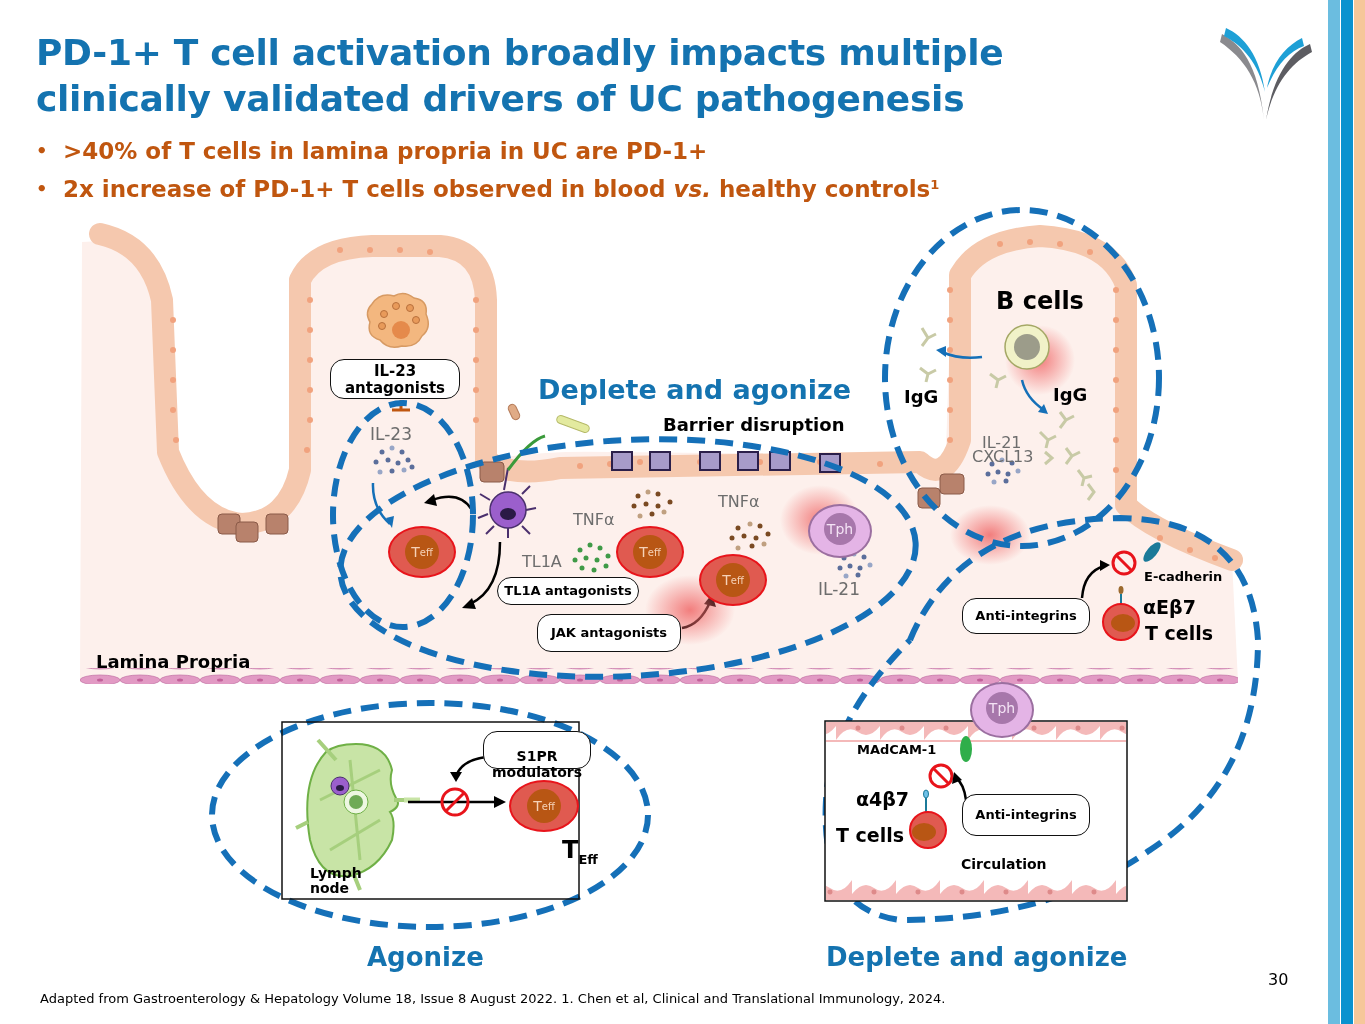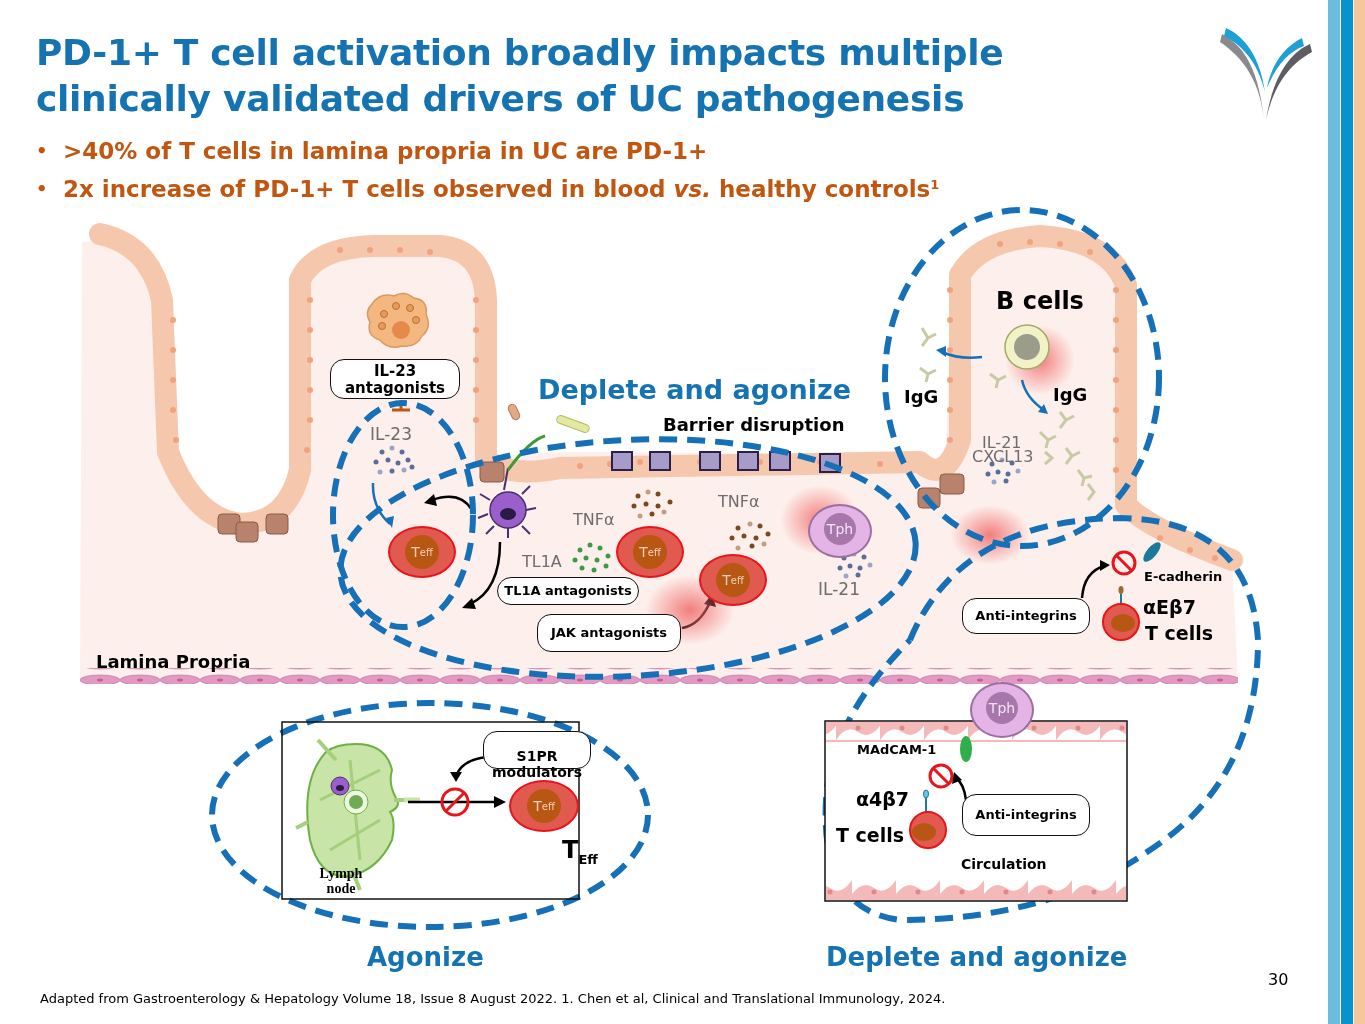--- a/index.html
+++ b/index.html
@@ -420,21 +420,21 @@
   </div>
 
   <div class="abs lbl" style="left:996px;top:87px;font-size:24px;">B cells</div>
   <div class="abs lbl" style="left:904px;top:186px;font-size:18px;">IgG</div>
   <div class="abs lbl" style="left:1053px;top:184px;font-size:18px;">IgG</div>
 
   <div class="abs lbl" style="left:1144px;top:369px;font-size:13px;">E-cadherin</div>
   <div class="abs lbl" style="left:1143px;top:396px;font-size:19px;">αEβ7</div>
   <div class="abs lbl" style="left:1145px;top:422px;font-size:19px;">T cells</div>
 
-  <div class="abs lbl" style="left:310px;top:666px;font-size:14px;line-height:15px;text-align:center;width:62px;font-family:Liberation Serif, serif;">
+  <div class="abs lbl" style="left:310px;top:666px;font-size:14px;line-height:15px;width:62px;">
     <div>Lymph</div>
     <div>node</div>
   </div>
   <div class="abs lbl" style="left:514px;top:636px;font-size:24px;margin-left:48px;"><span>T</span><sub style="font-size:13px;">Eff</sub></div>
 
   <div class="abs lbl" style="left:857px;top:542px;font-size:13px;">MAdCAM-1</div>
   <div class="abs lbl" style="left:856px;top:588px;font-size:19px;">α4β7</div>
   <div class="abs lbl" style="left:836px;top:624px;font-size:19px;">T cells</div>
   <div class="abs lbl" style="left:961px;top:656px;font-size:14px;">Circulation</div>
 </div>

